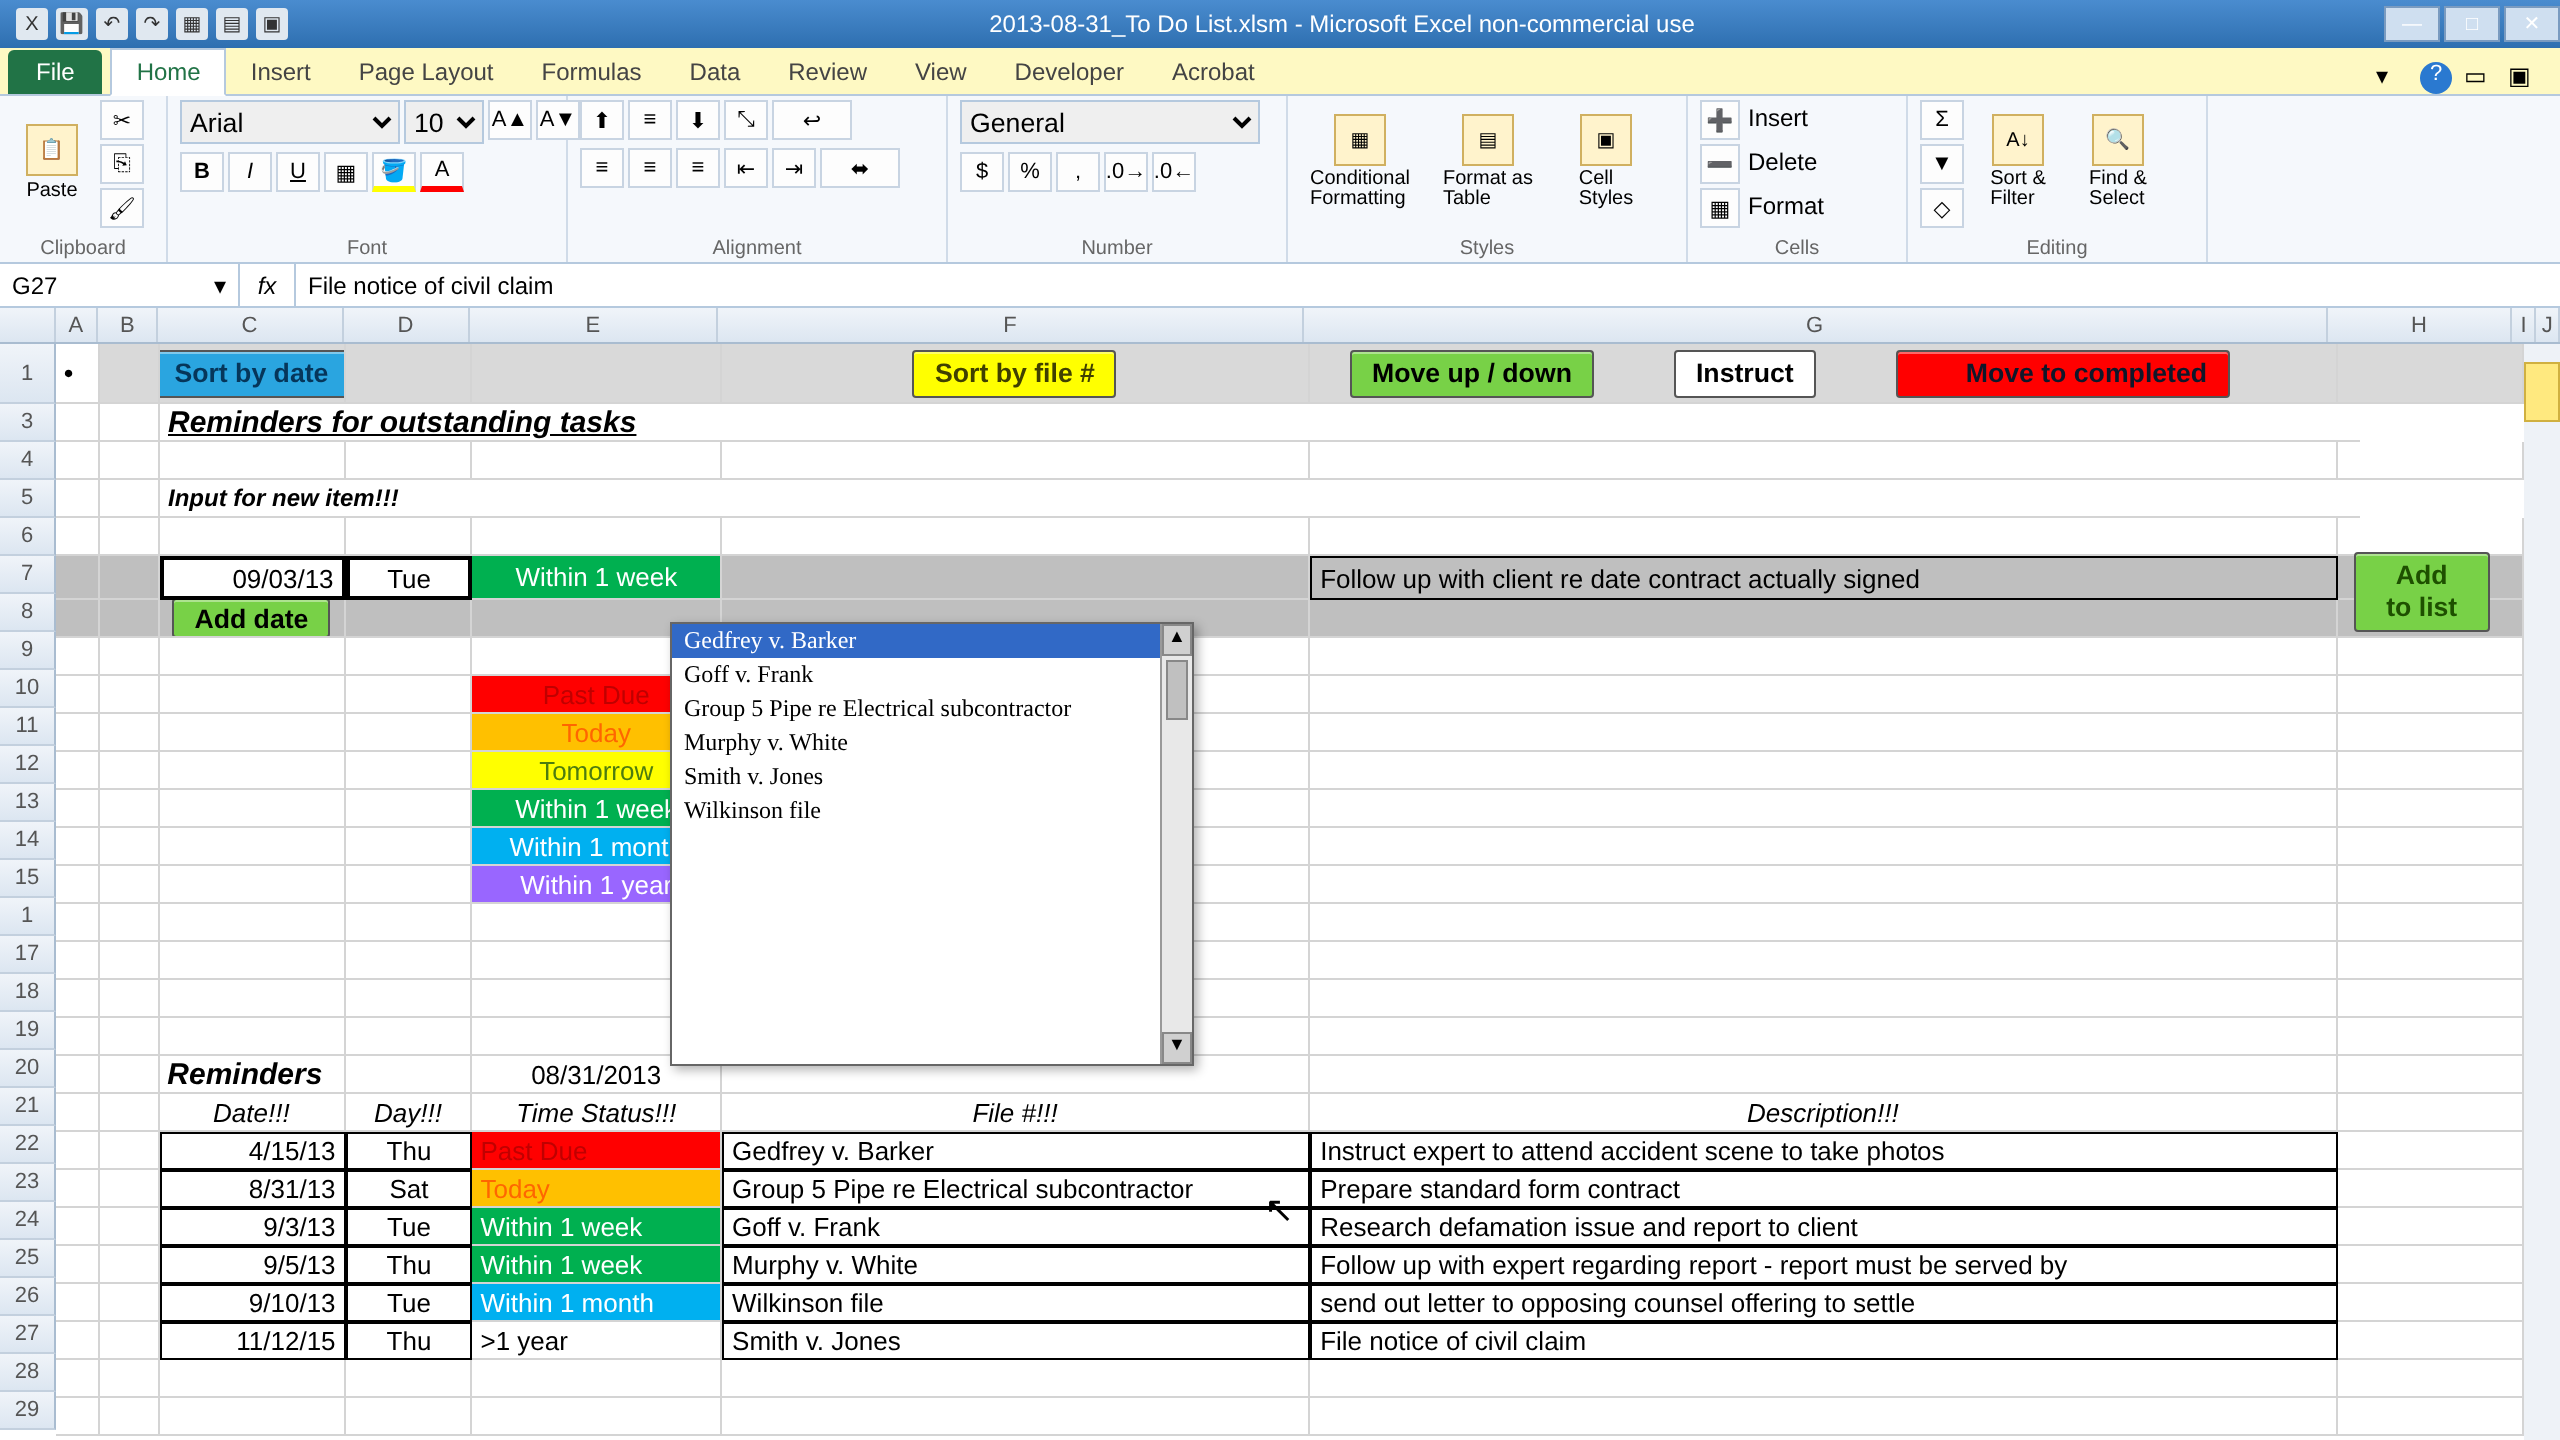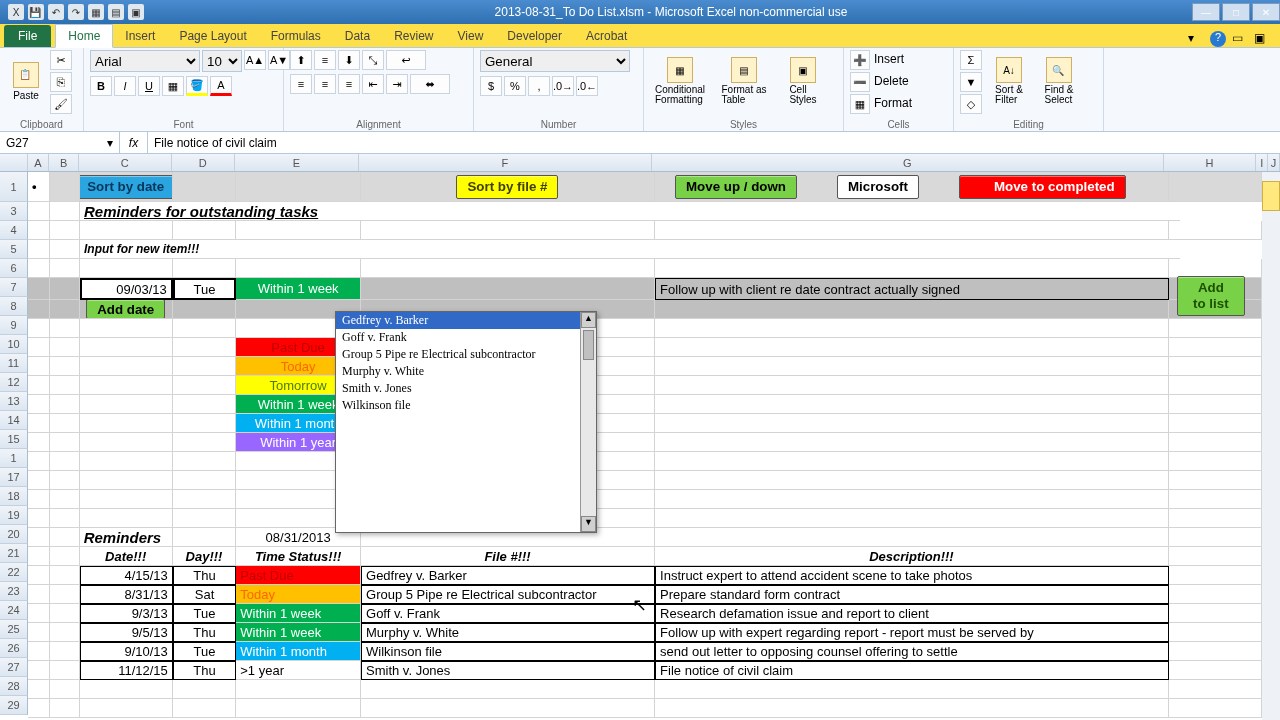--- a/index.html
+++ b/index.html
@@ -7,21 +7,21 @@
 
 
 .titlebar { height: 24px; background: linear-gradient(#4a8ccf, #2e6fb0); display: flex; align-items: center; color: #fff; font-size: 12px; }
 .titlebar .qat { display: flex; gap: 4px; padding: 0 8px; }
 .titlebar .qat span { width: 16px; height: 16px; background: #e0e8f0; border-radius: 2px; display: inline-flex; align-items: center; justify-content: center; font-size: 10px; color: #333; }
 .titlebar .title-text { flex: 1; text-align: center; }
 .titlebar .winbtns { display: flex; }
 .titlebar .winbtns span { width: 28px; height: 18px; background: #cfdff0; margin-left: 2px; border: 1px solid #7a9bc0; display: inline-flex; align-items: center; justify-content: center; font-size: 10px; }
 
 
-.ribbon-tabs { height: 24px; background: #fde047; border-bottom: 1px solid #b5c9de; display: flex; align-items: flex-end; padding-left: 4px; }
+.ribbon-tabs { height: 24px; background: #fef9c3; border-bottom: 1px solid #b5c9de; display: flex; align-items: flex-end; padding-left: 4px; }
 .ribbon-tabs .file-tab { background: #217346; color: #fff; padding: 4px 14px; border-radius: 3px 3px 0 0; margin-right: 4px; }
 .ribbon-tabs .tab { padding: 4px 12px; color: #444; cursor: pointer; }
 .ribbon-tabs .tab.active { background: #fff; border: 1px solid #b5c9de; border-bottom: 1px solid #fff; margin-bottom: -1px; color: #217346; }
 .ribbon-tabs .right-icons { margin-left: auto; display: flex; gap: 6px; padding-right: 10px; align-items: center; }
 .ribbon-tabs .right-icons span { width: 16px; height: 16px; display: inline-block; }
 
 
 .ribbon { height: 84px; background: #f5f8fc; border-bottom: 1px solid #b5c9de; display: flex; }
 .rgroup { border-right: 1px solid #d0dbe8; padding: 2px 6px 0 6px; display: flex; flex-direction: column; justify-content: space-between; }
 .rgroup .label { text-align: center; font-size: 10px; color: #666; padding-bottom: 1px; }
@@ -55,39 +55,39 @@
 .w-A { width: 22px; } .w-B { width: 30px; } .w-C { width: 94px; } .w-D { width: 64px; }
 .w-E { width: 126px; } .w-F { width: 297px; } .w-G { width: 519px; } .w-H { width: 94px; }
 
 
 .row.tall { height: 30px; }
 .macro-btn { height: 24px; border: 1px solid #555; padding: 2px 10px; font-weight: bold; font-family: Arial; border-radius: 2px; cursor: pointer; box-shadow: inset 0 1px 0 rgba(255,255,255,.4); }
 .mb-blue { background: #2aa5e0; color: #06365a; }
 .mb-yellow { background: #ffff00; color: #404000; }
 .mb-green { background: #78d147; color: #000000; }
 .mb-white { background: #fff; color: #000; }
-.mb-red { background: #ff0000; color: #ffffff; padding-left: 34px; }
+.mb-red { background: #ff0000; color: #0f172a; padding-left: 34px; }
 .mb-add { background: #78d147; color: #1e5000; height: 40px; width: 68px; text-align: center; line-height: 16px; }
 
 .heading-text { font-weight: bold; text-decoration: underline; font-style: italic; font-size: 15px; }
 .input-text { font-weight: bold; font-style: italic; font-size: 12px; }
 .reminders-hdr { font-weight: bold; font-style: italic; font-size: 15px; }
 
 .date-box { background: #fff; border: 2px solid #000; text-align: right; justify-content: flex-end; }
 .day-box { background: #fff; border: 2px solid #000; text-align: center; justify-content: center; }
 .status-w1 { background: #00b050; color: #fff; }
 .status-past { background: #ff0000; color: #c00000; }
 .status-today { background: #ffc000; color: #ff6600; }
 .status-tomorrow { background: #ffff00; color: #4d7c0f; }
 .status-w1g { background: #00b050; color: #fff; }
 .status-m1 { background: #00b0f0; color: #fff; }
 .status-y1 { background: #9966ff; color: #fff; }
 .center { justify-content: center; text-align: center; }
 
-.col-hdr-cell { font-weight: bold; text-align: center; justify-content: center; font-style: italic; }
+.col-hdr-cell { font-weight: normal; text-align: center; justify-content: center; font-style: italic; }
 .table-box { border: 1px solid #000; }
 
 .dropdown { position: absolute; left: 335px; top: 157px; width: 262px; height: 222px; background: #fff; border: 1px solid #666; box-shadow: 2px 2px 5px rgba(0,0,0,.3); z-index: 50; font-family: Tahoma; font-size: 12px; }
 .dropdown .dd-scroll { position: absolute; right: 0; top: 0; width: 16px; height: 100%; background: #e8e8e8; border-left: 1px solid #999; }
 .dropdown .dd-scroll .arrow { height: 16px; background: #d0d0d0; border: 1px solid #888; text-align: center; font-size: 9px; }
 .dropdown .dd-scroll .track { height: calc(100% - 32px); position: relative; }
 .dropdown .dd-scroll .thumb { position: absolute; top: 2px; left: 2px; right: 2px; height: 30px; background: #c0c0c0; border: 1px solid #888; }
 .dropdown .dd-list { padding: 0; }
 .dropdown .dd-item { padding: 1px 6px; cursor: pointer; white-space: nowrap; overflow: hidden; }
 .dropdown .dd-item.sel { background: #3169c6; color: #fff; }
@@ -336,21 +336,21 @@
       <div class="cell w-C" style="justify-content:center">
           <button class="macro-btn mb-blue">Sort by date</button>
         </div>
       <div class="cell w-D"></div>
       <div class="cell w-E"></div>
       <div class="cell w-F" style="justify-content:center">
           <button class="macro-btn mb-yellow">Sort by file #</button>
         </div>
       <div class="cell w-G" style="gap:40px;padding-left:20px">
         <button class="macro-btn mb-green">Move up / down</button>
-        <button class="macro-btn mb-white">Microsoft</button>
+        <button class="macro-btn mb-white">Instruct</button>
         <button class="macro-btn mb-red">Move to completed</button>
       </div>
       <div class="cell w-H"></div>
     </div>
 
     <div id="grid-rows">
         <div class="row">
           <div class="cell w-A"></div>
           <div class="cell w-B"></div>
           <div class="cell" style="width:1100px;border-right:none">

